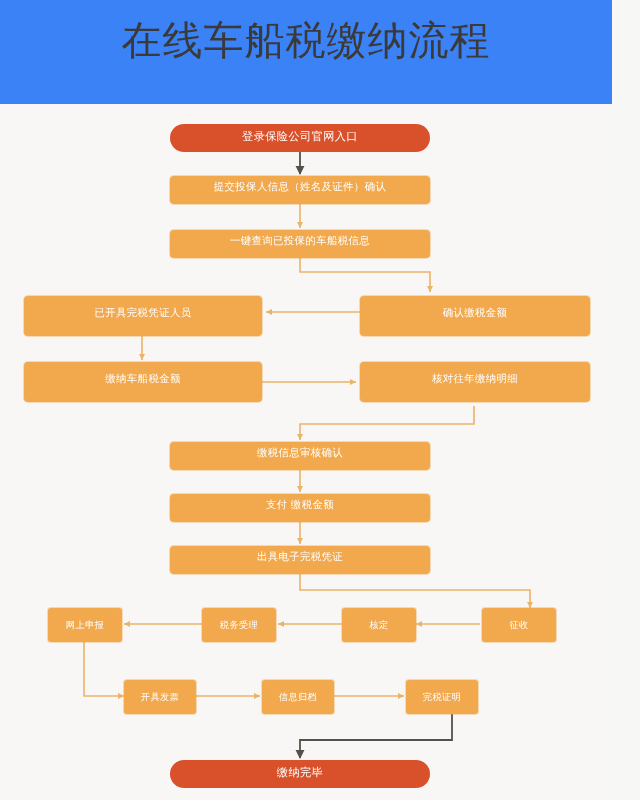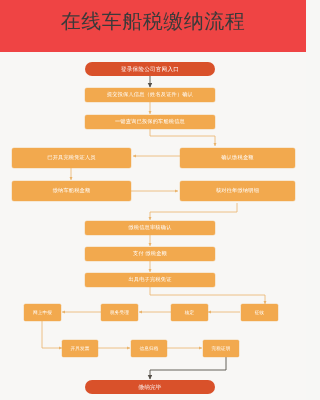--- a/index.html
+++ b/index.html
@@ -5,21 +5,21 @@
   * { box-sizing: border-box; margin: 0; padding: 0; }
   html, body {
     width: 306px; height: 400px;
     background: #f7f7f5;
     font-family: "Liberation Sans", "DejaVu Sans", sans-serif;
     overflow: hidden;
   }
   #page {
     position: relative;
     width: 306px; height: 400px;
-    background: #ef4444;
+    background: #3b82f6;
   }
   #title {
     position: absolute;
     left: 0; top: 8px;
     width: 306px;
     text-align: center;
     font-size: 20px;
     line-height: 26px;
     color: #3a3a3a;
     letter-spacing: 0.5px;

